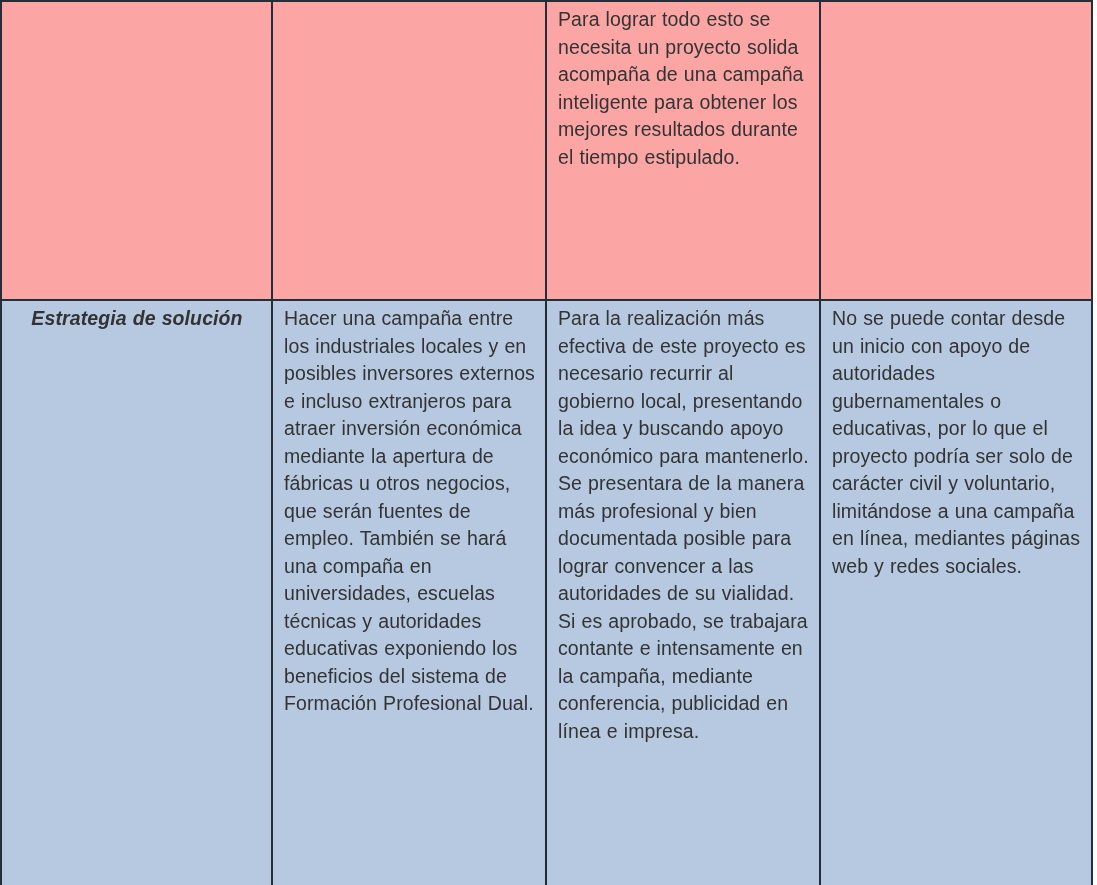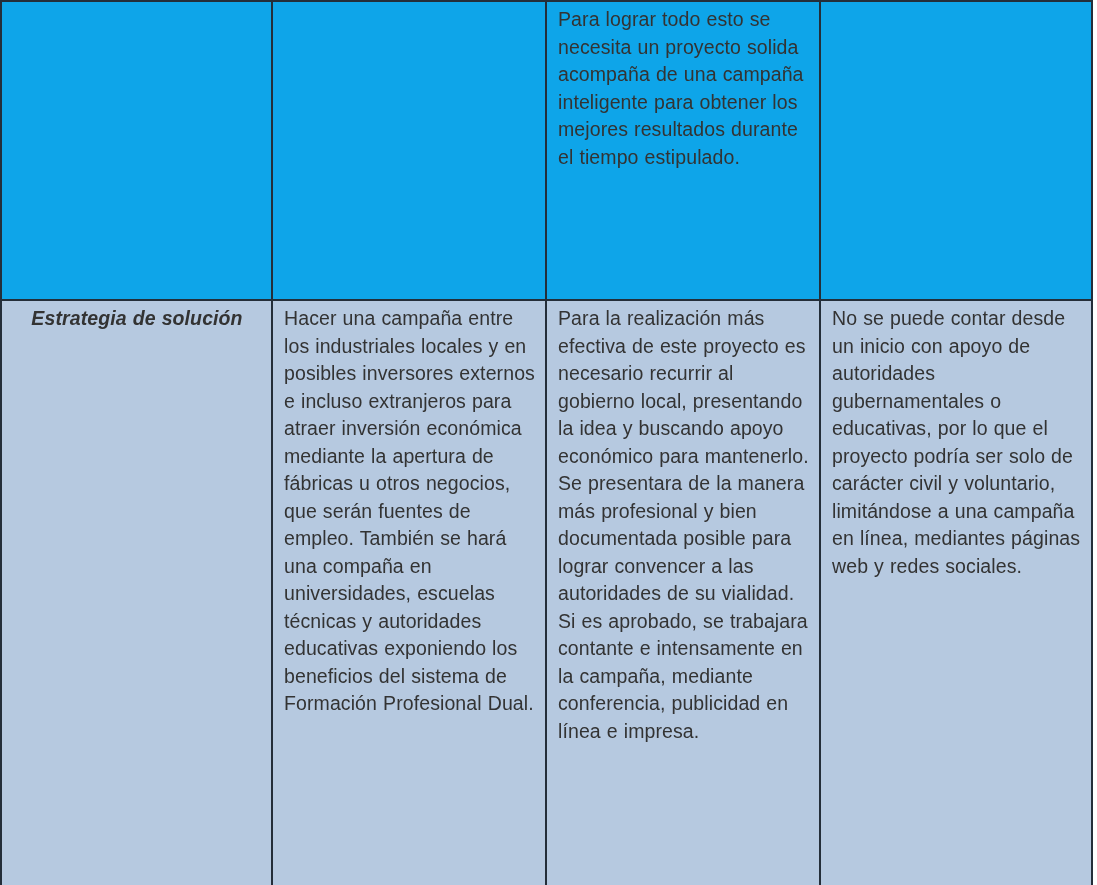--- a/index.html
+++ b/index.html
@@ -31,21 +31,21 @@
     border: 2px solid #242e39;
     vertical-align: top;
     padding: 4px 10px 6px 11px;
     color: #333333;
     font-size: 19.5px;
     line-height: 27.5px;
     letter-spacing: 0.1px;
     word-spacing: 0.5px;
     overflow: hidden;
   }
-  tr.row-top td { background: #0ea5e9; height: 287px; }
+  tr.row-top td { background: #fca5a5; height: 287px; }
   tr.row-main td { background: #b6c9e0; height: 584px; }
   td.pad-top { padding-top: 29px; }
   td.header-cell {
     font-weight: bold;
     font-style: italic;
     text-align: center;
     color: #242424;
     font-size: 20.5px;
     letter-spacing: 0;
   }

